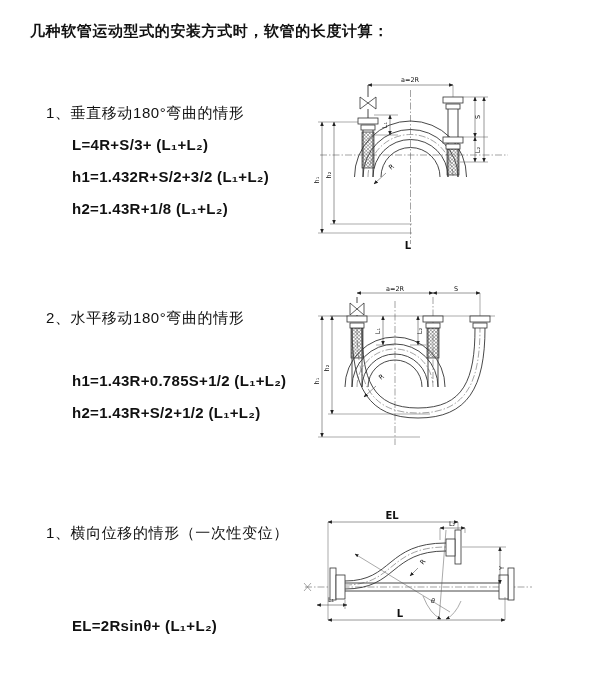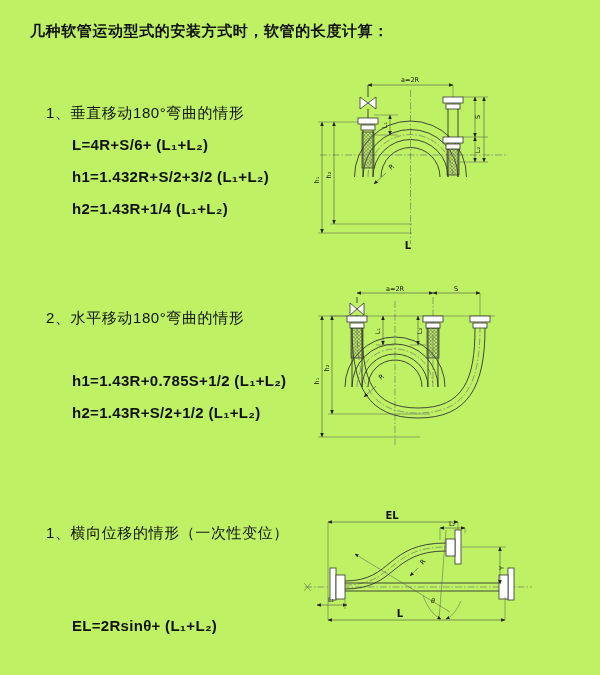--- a/index.html
+++ b/index.html
@@ -1,17 +1,17 @@
 <!DOCTYPE html>
 <html><head>
 <meta charset="utf-8">
 <style>
   html,body{margin:0;padding:0;background:#e8e8e8;}
   .page{
-    position:relative;width:600px;height:675px;background:#bef264;
+    position:relative;width:600px;height:675px;background:#ffffff;
     font-family:"Liberation Sans","DejaVu Sans",sans-serif;color:#111;
     overflow:hidden;
   }
   .title{position:absolute;left:30px;top:22px;font-size:15px;font-weight:700;letter-spacing:.6px;}
   .heading{position:absolute;font-size:15px;font-weight:400;letter-spacing:.6px;}
   .formula{position:absolute;font-size:15px;font-weight:700;letter-spacing:.3px;}
   svg.diag{position:absolute;}
   svg text{font-family:"DejaVu Sans","Liberation Sans",sans-serif;fill:#111;font-size:6.5px;}
   .cl{stroke:#666;stroke-width:.6;stroke-dasharray:7 2 1.5 2;fill:none;}
   .hose{stroke:#333;stroke-width:.9;fill:none;}
@@ -22,23 +22,23 @@
   .lbl-b{font-size:10px;font-weight:700;}
 </style>
 </head>
 <body>
 
 <div class="page">
 
   <div class="title">几种软管运动型式的安装方式时，软管的长度计算：</div>
 
   <div class="heading" style="left:46px;top:104px">1、垂直移动180°弯曲的情形</div>
-  <div class="formula" style="left:72px;top:136px">L=4R+S/6+ (L₁+L₂)</div>
+  <div class="formula" style="left:72px;top:136px">L=4R+S/3+ (L₁+L₂)</div>
   <div class="formula" style="left:72px;top:168px">h1=1.432R+S/2+3/2 (L₁+L₂)</div>
-  <div class="formula" style="left:72px;top:200px">h2=1.43R+1/4 (L₁+L₂)</div>
+  <div class="formula" style="left:72px;top:200px">h2=1.43R+1/8 (L₁+L₂)</div>
 
   <svg class="diag" style="left:312px;top:72px" width="276" height="190" viewBox="0 0 276 190">
     <defs>
       <marker id="m1" viewBox="0 0 10 10" refX="9" refY="5" markerWidth="8" markerHeight="8" orient="auto-start-reverse">
         <path d="M0,1 L10,5 L0,9 z" fill="#222"></path>
       </marker>
       <pattern id="b1" width="3.5" height="3.5" patternUnits="userSpaceOnUse">
         <path d="M0,3.5 L3.5,0 M0,0 L3.5,3.5" stroke="#555" stroke-width="0.5"></path>
       </pattern>
     </defs>

